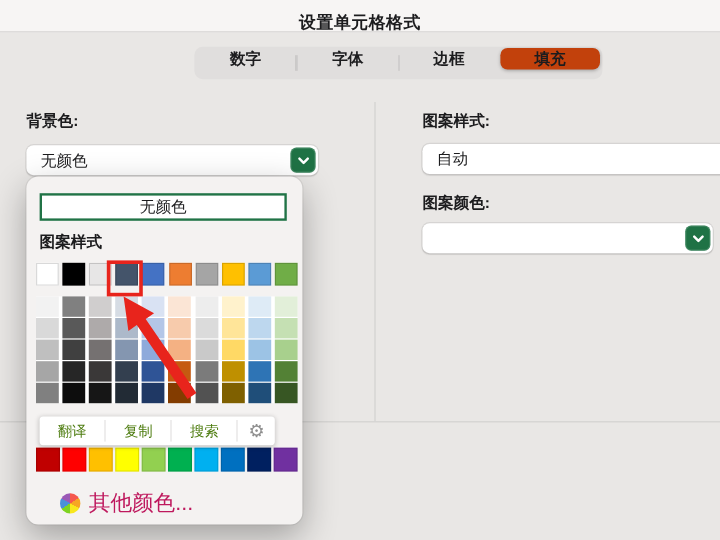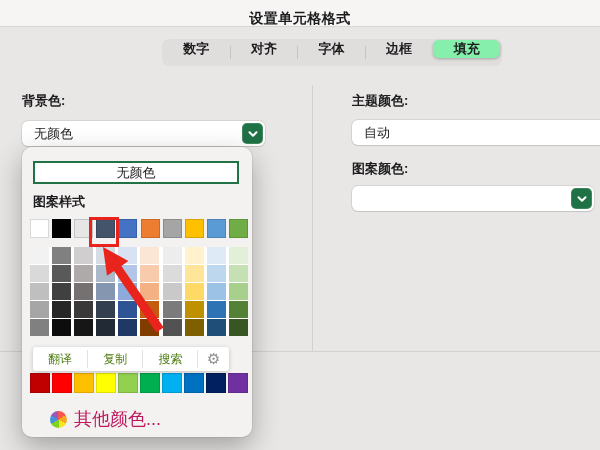--- a/index.html
+++ b/index.html
@@ -10,21 +10,21 @@
   
   .titlebar { position:absolute; left:0; top:0; width:600px; height:27px;
     background:#F7F5F4; border-bottom:1px solid #D8D6D5; display:flex; align-items:center; justify-content:center; }
   .titlebar .title { font-size:14px; font-weight:bold; color:#1c1c1e; letter-spacing:.5px;margin-top:11px; }
 
   
   .tabbar { position:absolute; left:162px; top:39px; width:340px; height:27px;
     background:#E0DEDD; border-radius:7px; display:flex; align-items:flex-start; padding:1px; }
   .tab { flex:1; display:flex; align-items:center; justify-content:center;
     font-size:13px; font-weight:bold; color:#1c1c1e; border-radius:6px; position:relative; cursor:default; }
-  .tab.selected { background:#86efac; box-shadow:0 1px 3px rgba(0,0,0,.28); }
+  .tab.selected { background:#c2410c; box-shadow:0 1px 3px rgba(0,0,0,.28); }
   .tab-sep { width:1px; height:13px; align-self:center; background:#C6C4C3; }
   .tab-sep.hidden { visibility:hidden; }
 
   
   .field-label { position:absolute; font-size:13px; font-weight:600; color:#1c1c1e; }
 
   
   .dropdown { position:absolute; height:25px; background:#FFFFFF; border-radius:6px;
     box-shadow:0 0 0 1px rgba(0,0,0,.08), 0 1px 1px rgba(0,0,0,.08); }
   .dropdown .value { position:absolute; left:12px; top:0; height:25px; display:flex; align-items:center;
@@ -78,42 +78,41 @@
 
 <div class="window">
 
   <div class="titlebar">
     <span class="title">设置单元格格式</span>
   </div>
 
   <div class="tabbar" id="tabbar">
       <div class="tab">数字</div>
       <span class="tab-sep"></span>
-      <div class="tab">对齐</div>
       <span class="tab-sep"></span>
       <div class="tab">字体</div>
       <span class="tab-sep"></span>
       <div class="tab">边框</div>
       <span class="tab-sep hidden"></span>
       <div class="tab selected">填充</div>
       <span class="tab-sep hidden"></span>
     </div>
 
   <span class="field-label" style="left:22px; top:92px;">背景色:</span>
 
   <div class="dropdown" style="left:22px; top:121px; width:243px;">
     <span class="value">无颜色</span>
     <span class="dd-btn">
       <svg width="12" height="12" viewBox="0 0 12 12">
           <path d="M2.5 4.2 L6 7.8 L9.5 4.2" fill="none" stroke="#fff" stroke-width="2" stroke-linecap="round" stroke-linejoin="round"></path>
         </svg>
     </span>
   </div>
 
-  <span class="field-label" style="left:352px; top:92px;">主题颜色:</span>
+  <span class="field-label" style="left:352px; top:92px;">图案样式:</span>
 
   <div class="dropdown" style="left:352px; top:120px; width:286px;">
     <span class="value">自动</span>
     <span class="dd-btn">
       <svg width="12" height="12" viewBox="0 0 12 12">
           <path d="M2.5 4.2 L6 7.8 L9.5 4.2" fill="none" stroke="#fff" stroke-width="2" stroke-linecap="round" stroke-linejoin="round"></path>
         </svg>
     </span>
   </div>
 

